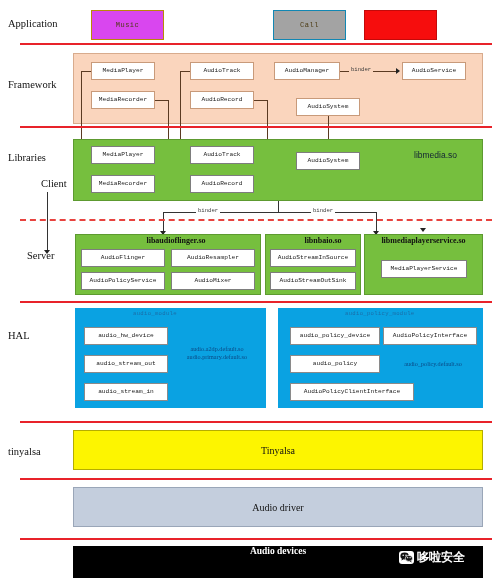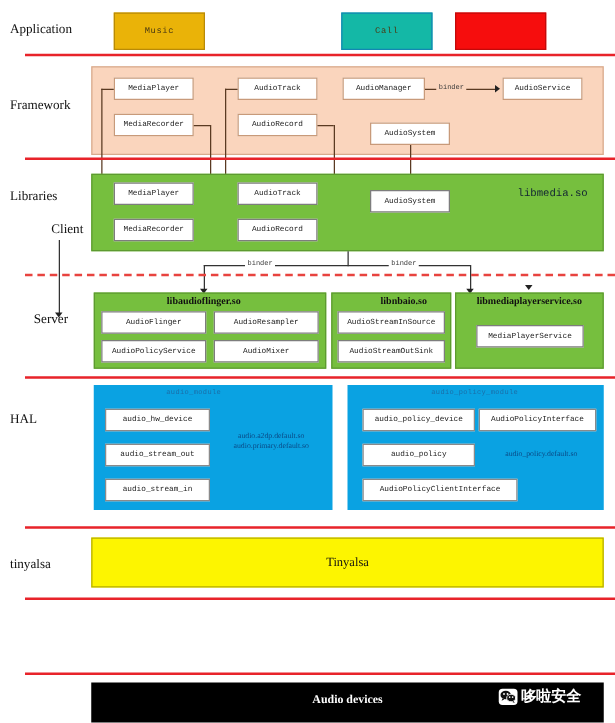--- a/index.html
+++ b/index.html
@@ -25,23 +25,23 @@
     height:0;border-top:2px dashed #e8433f;
   }
 
   
   .appbox{
     height:30px;border:1px solid #8a8a55;
     display:flex;align-items:center;justify-content:center;
     font-family:"Liberation Mono", monospace;
     font-size:7px;color:#4b3a12;letter-spacing:.5px;
   }
-  .app-music{background:#eab308;border-color:#b88a07;}
+  .app-music{background:#d946ef;border-color:#b88a07;}
   .app-record{background:#7cc242;border-color:#5c8f31;}
-  .app-call{background:#14b8a6;border-color:#1287b3;}
+  .app-call{background:#a3a3a3;border-color:#1287b3;}
   .app-red{background:#f60d0d;border-color:#c20a0a;}
 
   
   .panel{border:1px solid #b4b4b4;}
   .panel-framework{background:#fad5bd;border-color:#d8ab8d;}
   .panel-libs{background:#76bf3e;border-color:#5d9a30;}
   .panel-server{background:#76bf3e;border-color:#5d9a30;}
   .panel-hal{background:#0aa2e2;border:none;}
   .panel-tinyalsa{background:#fdf500;border:1px solid #b5ad00;}
   .panel-driver{background:#c4cedd;border:1px solid #9aa6b8;}
@@ -51,21 +51,21 @@
   .node{
     background:#fff;border:1px solid #8a8a8a;
     display:flex;align-items:center;justify-content:center;
     font-family:"Liberation Mono", monospace;
     font-size:6.2px;color:#1a1a1a;text-align:center;
     line-height:1;white-space:nowrap;
   }
   .node-fw{border-color:#c89a7a;}
   .node-grn{border-color:#7d7d7d;}
   .caption-so{
-    font-family:Liberation Mono, monospace;
+    font-family:Liberation Sans, sans-serif;
     font-size:8.5px;color:#123;white-space:nowrap;
   }
   .caption-blue{
     font-family:"Liberation Serif", serif;
     font-size:6.2px;color:#0b4a86;white-space:nowrap;text-align:center;
     line-height:1.25;
   }
   .hal-head{
     font-family:"Liberation Mono", monospace;
     font-size:5.6px;color:#1b6ea8;letter-spacing:.3px;white-space:nowrap;
@@ -184,21 +184,21 @@
   <div class="abs ln-v-d" style="left:163px;top:212px;height:22px;"></div>
   <div class="abs ln-v-d" style="left:376px;top:212px;height:22px;"></div>
   <div class="abs arw arw-d" style="left:160px;top:231px;"></div>
   <div class="abs arw arw-d" style="left:373px;top:231px;"></div>
   <div class="abs binder-lab on-white" style="left:196px;top:207px;">binder</div>
   <div class="abs binder-lab on-white" style="left:311px;top:207px;">binder</div>
 
   <div class="abs reddash" style="left:20px;top:219px;width:472px;"></div>
 
   <div class="abs panel panel-server" style="left:75px;top:234px;width:186px;height:61px;"></div>
-  <div class="abs soname" style="left:62px;top:236px;width:202px;">libaudioflinger.so</div>
+  <div class="abs soname" style="left:75px;top:236px;width:202px;">libaudioflinger.so</div>
   <div class="abs node node-grn" style="left:81px;top:249px;width:84px;height:18px;">AudioFlinger</div>
   <div class="abs node node-grn" style="left:171px;top:249px;width:84px;height:18px;">AudioResampler</div>
   <div class="abs node node-grn" style="left:81px;top:272px;width:84px;height:18px;">AudioPolicyService</div>
   <div class="abs node node-grn" style="left:171px;top:272px;width:84px;height:18px;">AudioMixer</div>
 
   <div class="abs panel panel-server" style="left:265px;top:234px;width:96px;height:61px;"></div>
   <div class="abs soname" style="left:265px;top:236px;width:116px;">libnbaio.so</div>
   <div class="abs node node-grn" style="left:270px;top:249px;width:86px;height:18px;">AudioStreamInSource</div>
   <div class="abs node node-grn" style="left:270px;top:272px;width:86px;height:18px;">AudioStreamOutSink</div>
 
@@ -226,24 +226,27 @@
   <div class="abs caption-blue" style="left:385px;top:360px;width:96px;">audio_policy.default.so</div>
 
   <div class="abs redline" style="left:20px;top:421px;width:472px;"></div>
 
   <div class="abs panel-tinyalsa" style="left:73px;top:430px;width:410px;height:40px;display:flex;align-items:center;justify-content:center;">
     <span class="bigcap">Tinyalsa</span>
   </div>
 
   <div class="abs redline" style="left:20px;top:478px;width:472px;"></div>
 
+  <div class="abs panel-driver" style="left:73px;top:487px;width:410px;height:40px;display:flex;align-items:center;justify-content:center;">
+    <span class="bigcap">Audio driver</span>
+  </div>
 
   <div class="abs redline" style="left:20px;top:538px;width:472px;"></div>
 
-  <div class="abs panel-devices" style="left:73px;top:546px;width:410px;height:32px;display:flex;align-items:center;justify-content:center;padding-bottom:4px;">
+  <div class="abs panel-devices" style="left:73px;top:546px;width:410px;height:32px;display:flex;align-items:flex-start;justify-content:center;padding-bottom:4px;">
     <span class="bigcap bigcap-white">Audio devices</span>
   </div>
 
   <div class="wm" style="left:399px;top:549px;">
     <span class="wm-badge">
       <svg width="13" height="11" viewBox="0 0 13 11">
         <ellipse cx="4.6" cy="4" rx="4.2" ry="3.4" fill="#111"></ellipse>
         <path d="M2.2 6.6 L1.2 8.6 L3.4 7.5 Z" fill="#111"></path>
         <circle cx="3.2" cy="3.2" r="0.75" fill="#fff"></circle>
         <circle cx="6.0" cy="3.2" r="0.75" fill="#fff"></circle>

